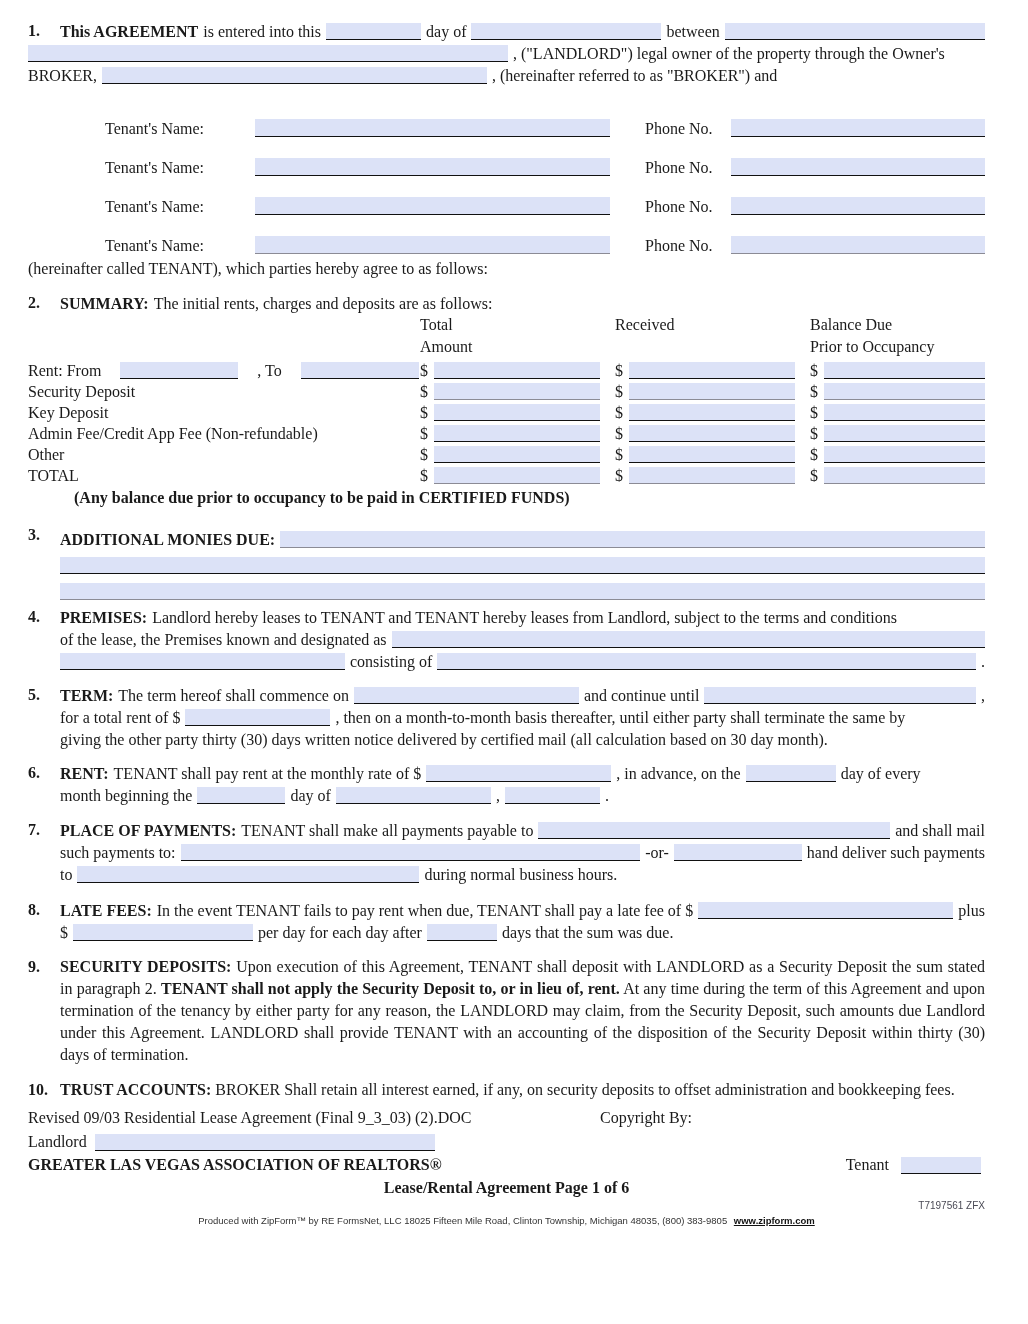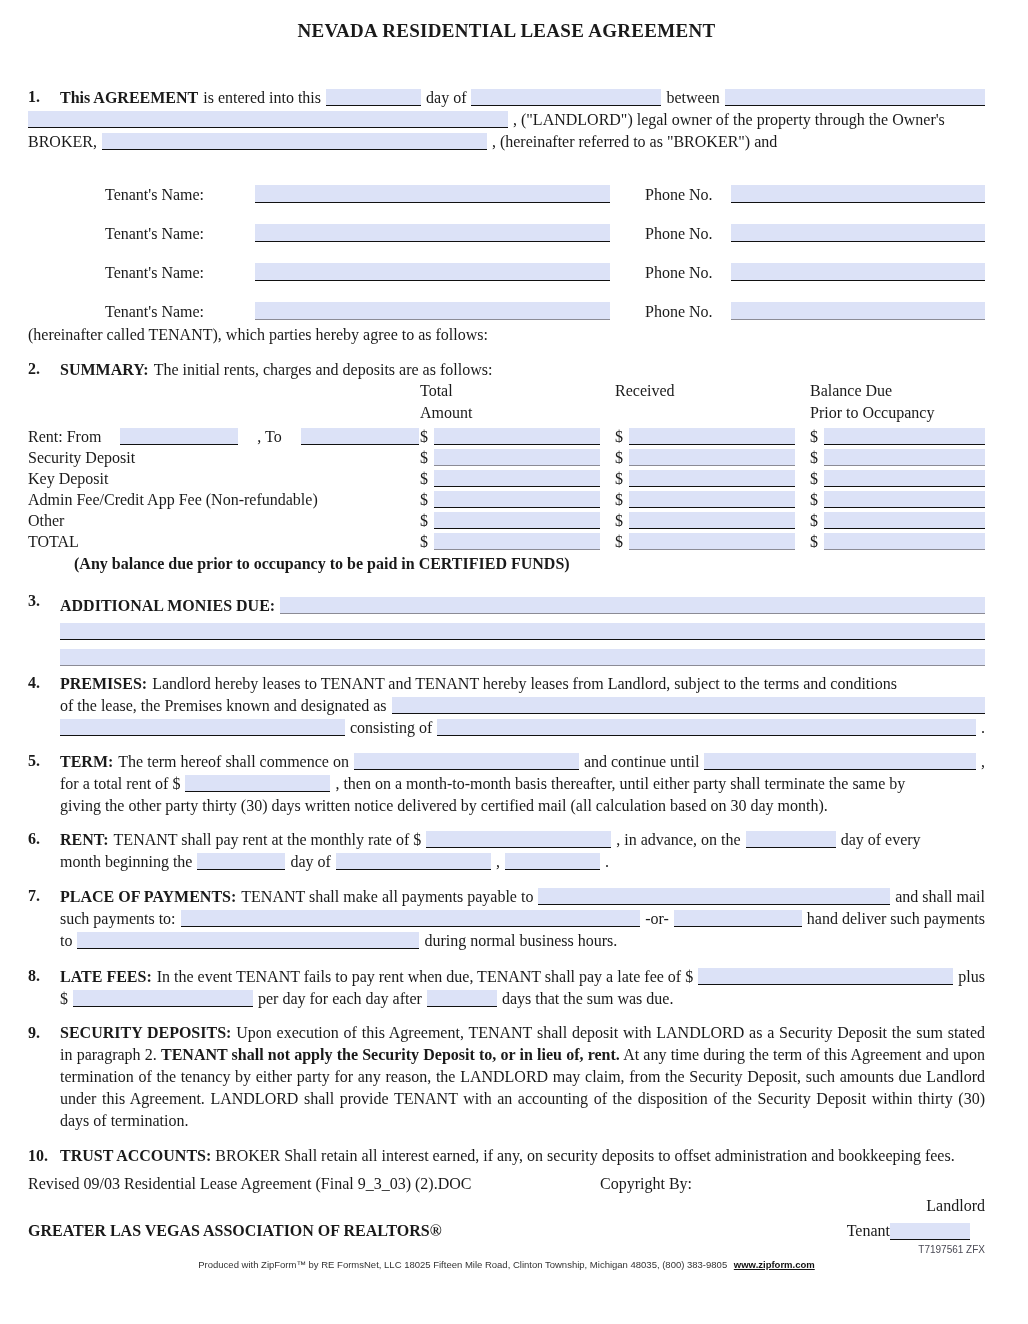--- a/index.html
+++ b/index.html
@@ -49,36 +49,35 @@
   .sec7 { margin-top:13px; }
   .sec8 { margin-top:14px; }
   .sec9 { margin-top:13px; }
   .sec10 { margin-top:13px; }
   .para { text-align:justify; line-height:22px; }
 
   
   .footer { margin-top:6px; }
   .f-rev { position:relative; height:22px; line-height:22px; }
   .f-rev .copy { position:absolute; left:572px; top:0; }
-  .f-landlord { display:flex; align-items:flex-end; height:24px; line-height:22px; column-gap:8px;flex-direction:column; }
+  .f-landlord { display:flex; align-items:flex-end; height:24px; line-height:22px; column-gap:8px; }
   .f-landlord .fld { flex:0 0 340px; }
   .f-org { position:relative; text-align:left; height:24px; line-height:24px; font-weight:bold; }
-  .f-org .tenant-wrap { position:absolute; right:15px; top:0; font-weight:normal; display:flex; align-items:flex-end; column-gap:0; height:24px; }
+  .f-org .tenant-wrap { position:absolute; right:4px; top:0; font-weight:normal; display:flex; align-items:flex-end; column-gap:12px; height:24px; }
   .f-org .tenant-wrap .fld { width:80px; margin-bottom:3px; }
   .f-page { text-align:center; height:22px; line-height:22px; font-weight:bold; }
   .f-code { text-align:right; height:14px; line-height:14px; font-family:"Liberation Sans", sans-serif; font-size:10px; color:#4a4a55; }
   .f-produced { text-align:center; height:16px; line-height:16px; font-family:"Liberation Sans", sans-serif; font-size:9.5px; color:#333; }
   .f-produced .url { text-decoration:underline; color:#111; font-weight:bold; margin-left:4px; }
 </style>
 </head>
 <body>
 
 <div class="page">
 
-  <div class="title">NEVADA RESIDENTIAL LEASE AGREEMENT</div>
 
   <div class="sec">
     <span class="num">1.</span>
     <div class="ln">
       <span class="t b">This AGREEMENT</span>
       <span class="t">is entered into this</span>
       <span class="fld" style="width:95px"></span>
       <span class="t">day of</span>
       <span class="fld" style="width:190px"></span>
       <span class="t">between</span>
@@ -395,20 +394,21 @@
       <span>Landlord</span>
       <span class="fld"></span>
     </div>
     <div class="f-org">
       <span>GREATER LAS VEGAS ASSOCIATION OF REALTORS®</span>
       <span class="tenant-wrap">
         <span>Tenant</span>
         <span class="fld"></span>
       </span>
     </div>
+    <div class="f-page">Lease/Rental Agreement Page 1 of 6</div>
     <div class="f-code">T7197561 ZFX</div>
     <div class="f-produced">
       <span>Produced with ZipForm™ by RE FormsNet, LLC 18025 Fifteen Mile Road, Clinton Township, Michigan 48035, (800) 383-9805</span>
       <span class="url">www.zipform.com</span>
     </div>
   </div>
 
 </div>
 
 </body></html>

